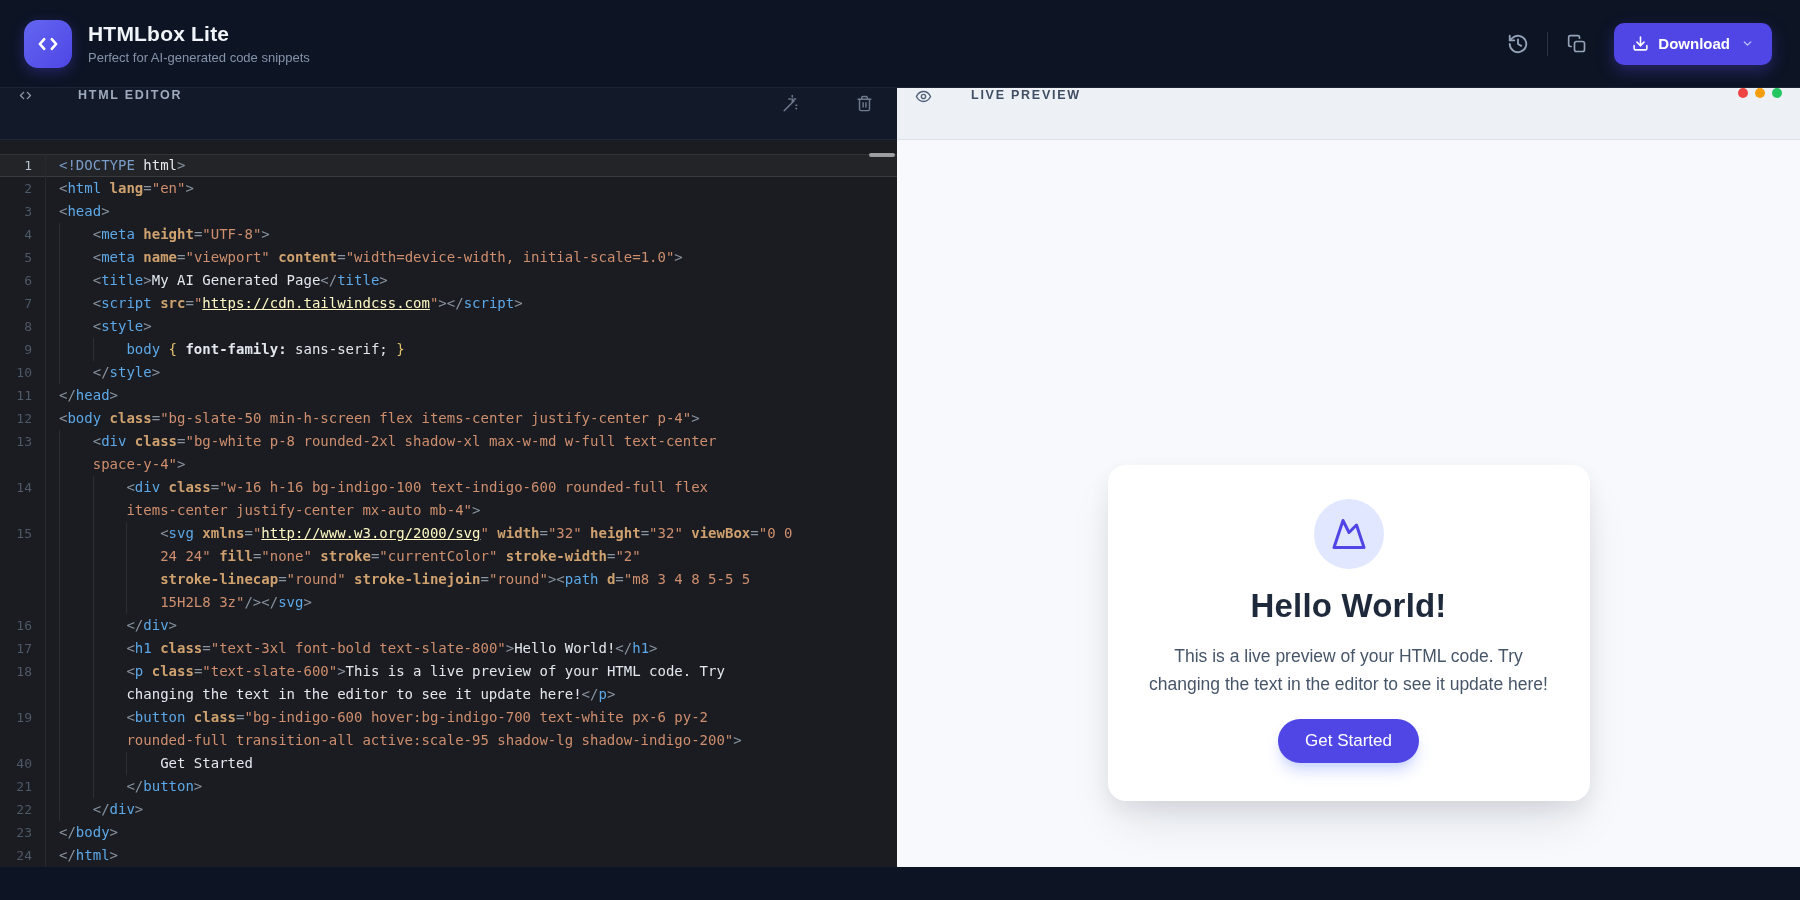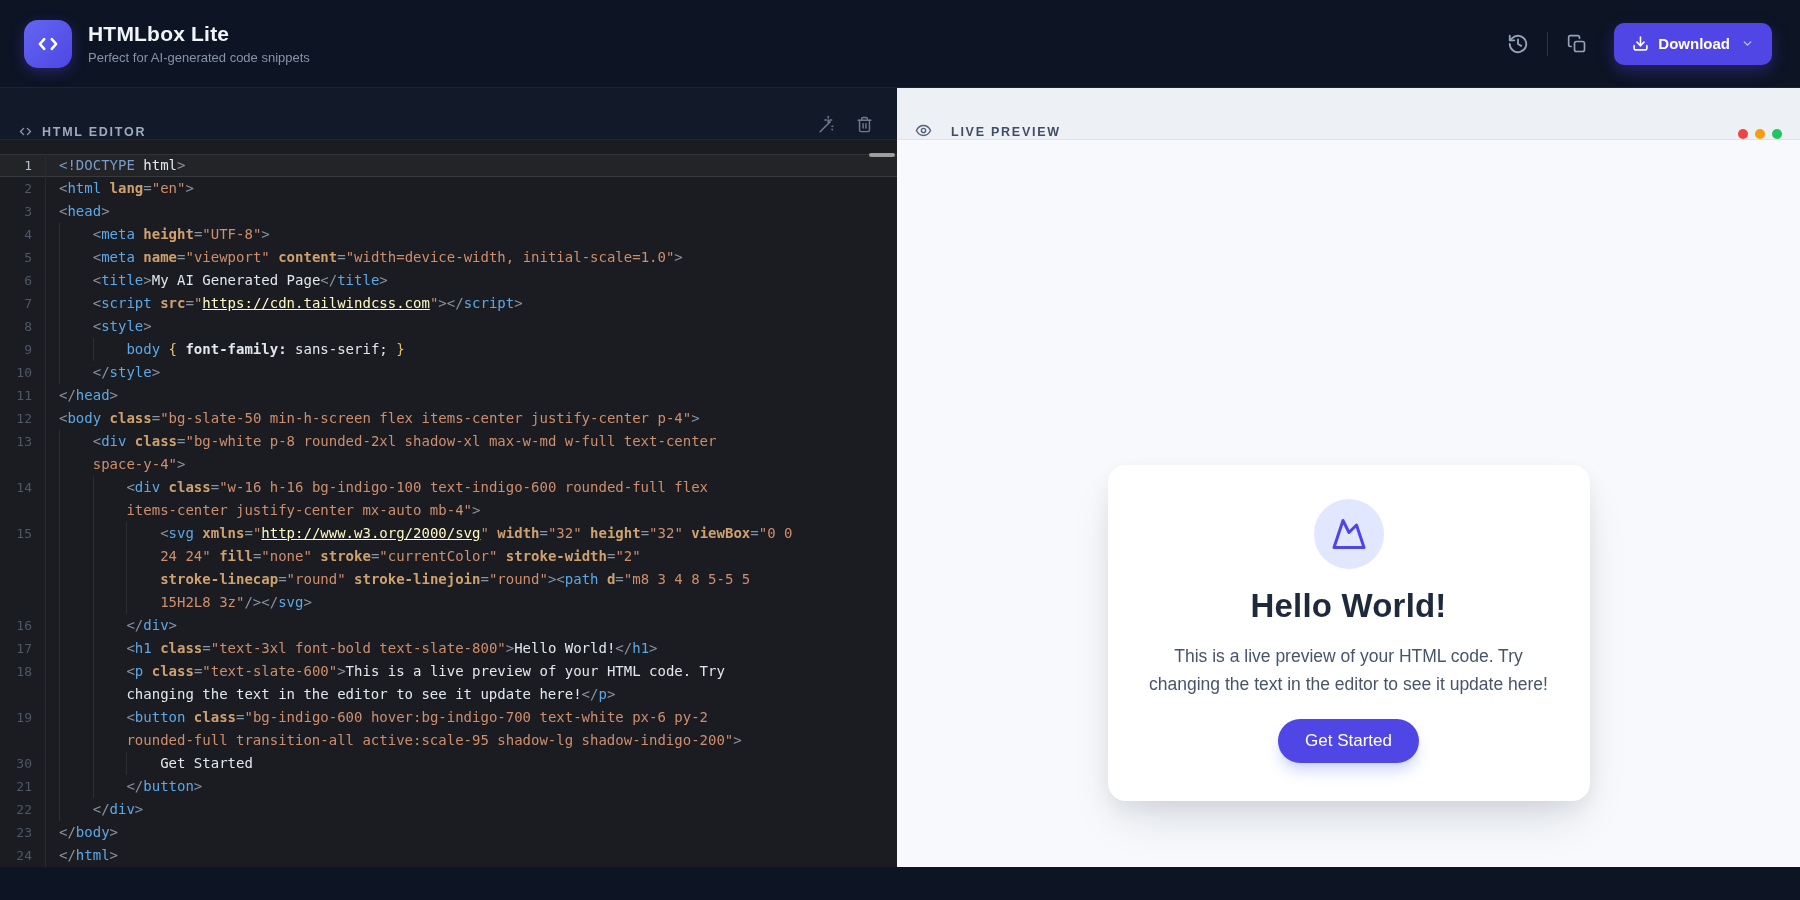--- a/index.html
+++ b/index.html
@@ -25,21 +25,21 @@
             color:#fff; display:flex; align-items:center; gap:9px; padding:0 18px;
             font-size:15px; font-weight:bold; font-family:inherit; cursor:pointer;
             box-shadow:0 6px 16px rgba(79,70,229,.35); }
   .dl-btn .chev { color:#b9c3f8; display:flex; margin-left:2px; }
 
   
   .main { flex:1; display:grid; grid-template-columns:897px 1fr; min-height:0; }
 
   
   .editor { background:#1a1c21; display:flex; flex-direction:column; min-width:0; }
-  .panel-head { height:52px; flex:0 0 52px; display:flex; align-items:flex-end; padding:0 18px; }
+  .panel-head { height:52px; flex:0 0 52px; display:flex; align-items:flex-start; padding:0 18px;gap:36px; }
   .panel-head.dark { background:#121a29; border-bottom:1px solid #1f2839; }
   .ph-label { font-size:12.5px; font-weight:bold; letter-spacing:.14em; }
   .panel-head.dark .ph-label { color:#9fabbd; margin-left:9px; }
   .panel-head.dark .ph-icon { color:#8b98ab; display:flex; }
   .ed-tool { background:transparent; border:none; color:#6f7b8d; width:30px; height:30px;
              display:flex; align-items:center; justify-content:center; cursor:pointer; margin-left:8px; }
 
   .codewrap { flex:1; position:relative; overflow:hidden; padding-top:14px; }
   .scrollthumb { position:absolute; top:13px; right:2px; width:26px; height:4px;
                  background:rgba(255,255,255,.55); border-radius:2px; }
@@ -59,21 +59,21 @@
   .tk-s { color:#cf8e6d; }
   .tk-u { color:#fef9c3; text-decoration:underline; }
   .tk-w { color:#e3e8ef; }
   .tk-b { color:#e3e8ef; font-weight:bold; }
   .tk-y { color:#e2c06c; }
   .tk-d { color:#7a9cc8; }
 
   
   .preview { background:#f7f9fc; display:flex; flex-direction:column; min-width:0; }
   .panel-head.light { background:#edf1f6; border-bottom:1px solid #dce2ec; }
-  .panel-head.light .ph-label { color:#3f4e63; margin-left:19px; }
+  .panel-head.light .ph-label { color:#3f4e63; margin-left:3px; }
   .panel-head.light .ph-icon { color:#52627a; display:flex; }
   .dots { display:flex; gap:7px; }
   .dot { width:10px; height:10px; border-radius:50%; }
 
   .pbody { flex:1; position:relative; }
   .card { position:absolute; left:50%; transform:translateX(-50%); top:325px; width:482px;
           background:#ffffff; border-radius:18px; padding:34px 32px 38px;
           box-shadow:0 24px 50px -12px rgba(15,23,42,.14), 0 8px 20px rgba(15,23,42,.06);
           text-align:center; }
   .badge { width:70px; height:70px; border-radius:50%; background:#e0e7ff; margin:0 auto;
@@ -197,21 +197,21 @@
             <div class="row"><span class="ln">15</span><span class="cl"><span class="ind" style="width: 12ch;"></span><span class="tk-p">&lt;</span><span class="tk-t">svg</span><span class="tk-a"> xmlns</span><span class="tk-p">=</span><span class="tk-s">"</span><span class="tk-u">http://www.w3.org/2000/svg</span><span class="tk-s">"</span><span class="tk-a"> width</span><span class="tk-p">=</span><span class="tk-s">"32"</span><span class="tk-a"> height</span><span class="tk-p">=</span><span class="tk-s">"32"</span><span class="tk-a"> viewBox</span><span class="tk-p">=</span><span class="tk-s">"0 0</span></span></div>
             <div class="row"><span class="ln"></span><span class="cl"><span class="ind" style="width: 12ch;"></span><span class="tk-s">24 24"</span><span class="tk-a"> fill</span><span class="tk-p">=</span><span class="tk-s">"none"</span><span class="tk-a"> stroke</span><span class="tk-p">=</span><span class="tk-s">"currentColor"</span><span class="tk-a"> stroke-width</span><span class="tk-p">=</span><span class="tk-s">"2"</span></span></div>
             <div class="row"><span class="ln"></span><span class="cl"><span class="ind" style="width: 12ch;"></span><span class="tk-a">stroke-linecap</span><span class="tk-p">=</span><span class="tk-s">"round"</span><span class="tk-a"> stroke-linejoin</span><span class="tk-p">=</span><span class="tk-s">"round"</span><span class="tk-p">&gt;&lt;</span><span class="tk-t">path</span><span class="tk-a"> d</span><span class="tk-p">=</span><span class="tk-s">"m8 3 4 8 5-5 5</span></span></div>
             <div class="row"><span class="ln"></span><span class="cl"><span class="ind" style="width: 12ch;"></span><span class="tk-s">15H2L8 3z"</span><span class="tk-p">/&gt;&lt;/</span><span class="tk-t">svg</span><span class="tk-p">&gt;</span></span></div>
             <div class="row"><span class="ln">16</span><span class="cl"><span class="ind" style="width: 8ch;"></span><span class="tk-p">&lt;/</span><span class="tk-t">div</span><span class="tk-p">&gt;</span></span></div>
             <div class="row"><span class="ln">17</span><span class="cl"><span class="ind" style="width: 8ch;"></span><span class="tk-p">&lt;</span><span class="tk-t">h1</span><span class="tk-a"> class</span><span class="tk-p">=</span><span class="tk-s">"text-3xl font-bold text-slate-800"</span><span class="tk-p">&gt;</span><span class="tk-w">Hello World!</span><span class="tk-p">&lt;/</span><span class="tk-t">h1</span><span class="tk-p">&gt;</span></span></div>
             <div class="row"><span class="ln">18</span><span class="cl"><span class="ind" style="width: 8ch;"></span><span class="tk-p">&lt;</span><span class="tk-t">p</span><span class="tk-a"> class</span><span class="tk-p">=</span><span class="tk-s">"text-slate-600"</span><span class="tk-p">&gt;</span><span class="tk-w">This is a live preview of your HTML code. Try</span></span></div>
             <div class="row"><span class="ln"></span><span class="cl"><span class="ind" style="width: 8ch;"></span><span class="tk-w">changing the text in the editor to see it update here!</span><span class="tk-p">&lt;/</span><span class="tk-t">p</span><span class="tk-p">&gt;</span></span></div>
             <div class="row"><span class="ln">19</span><span class="cl"><span class="ind" style="width: 8ch;"></span><span class="tk-p">&lt;</span><span class="tk-t">button</span><span class="tk-a"> class</span><span class="tk-p">=</span><span class="tk-s">"bg-indigo-600 hover:bg-indigo-700 text-white px-6 py-2</span></span></div>
             <div class="row"><span class="ln"></span><span class="cl"><span class="ind" style="width: 8ch;"></span><span class="tk-s">rounded-full transition-all active:scale-95 shadow-lg shadow-indigo-200"</span><span class="tk-p">&gt;</span></span></div>
-            <div class="row"><span class="ln">30</span><span class="cl"><span class="ind" style="width: 12ch;"></span><span class="tk-w">Get Started</span></span></div>
+            <div class="row"><span class="ln">40</span><span class="cl"><span class="ind" style="width: 12ch;"></span><span class="tk-w">Get Started</span></span></div>
             <div class="row"><span class="ln">21</span><span class="cl"><span class="ind" style="width: 8ch;"></span><span class="tk-p">&lt;/</span><span class="tk-t">button</span><span class="tk-p">&gt;</span></span></div>
             <div class="row"><span class="ln">22</span><span class="cl"><span class="ind" style="width: 4ch;"></span><span class="tk-p">&lt;/</span><span class="tk-t">div</span><span class="tk-p">&gt;</span></span></div>
             <div class="row"><span class="ln">23</span><span class="cl"><span class="tk-p">&lt;/</span><span class="tk-t">body</span><span class="tk-p">&gt;</span></span></div>
             <div class="row"><span class="ln">24</span><span class="cl"><span class="tk-p">&lt;/</span><span class="tk-t">html</span><span class="tk-p">&gt;</span></span></div>
           </div>
         <div class="scrollthumb"></div>
       </div>
     </section>
 
     <section class="preview">

